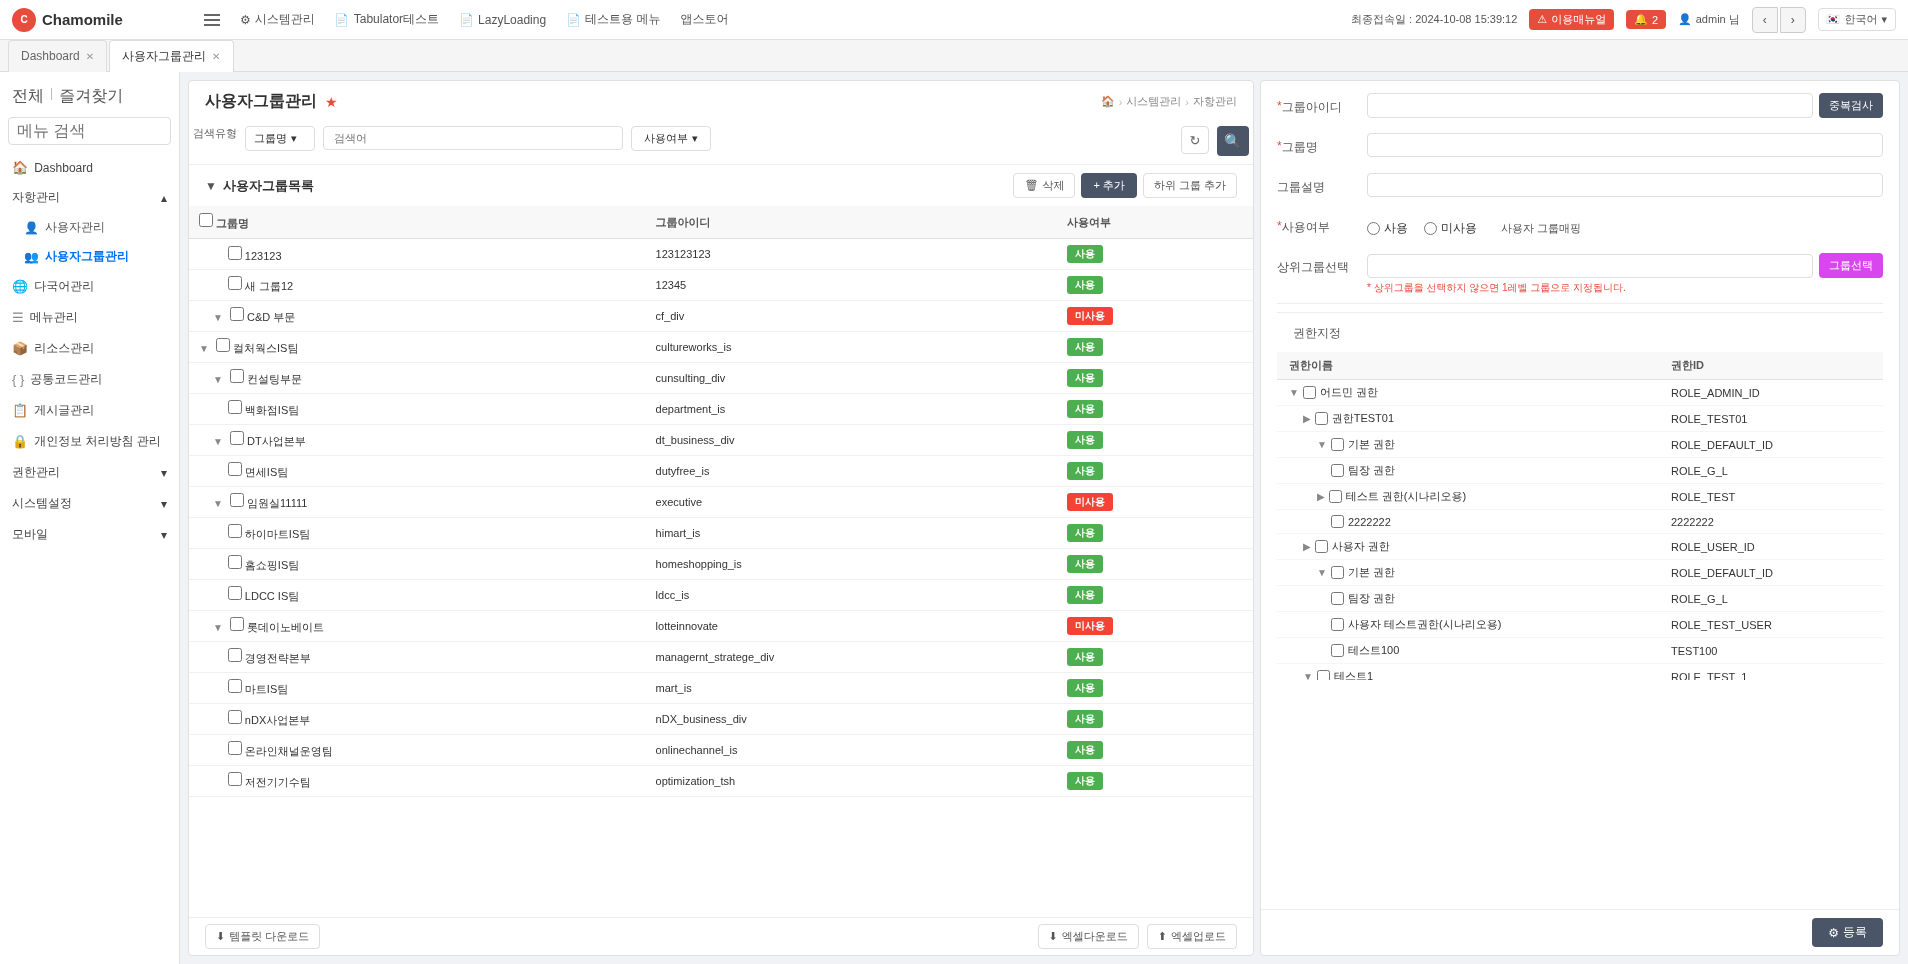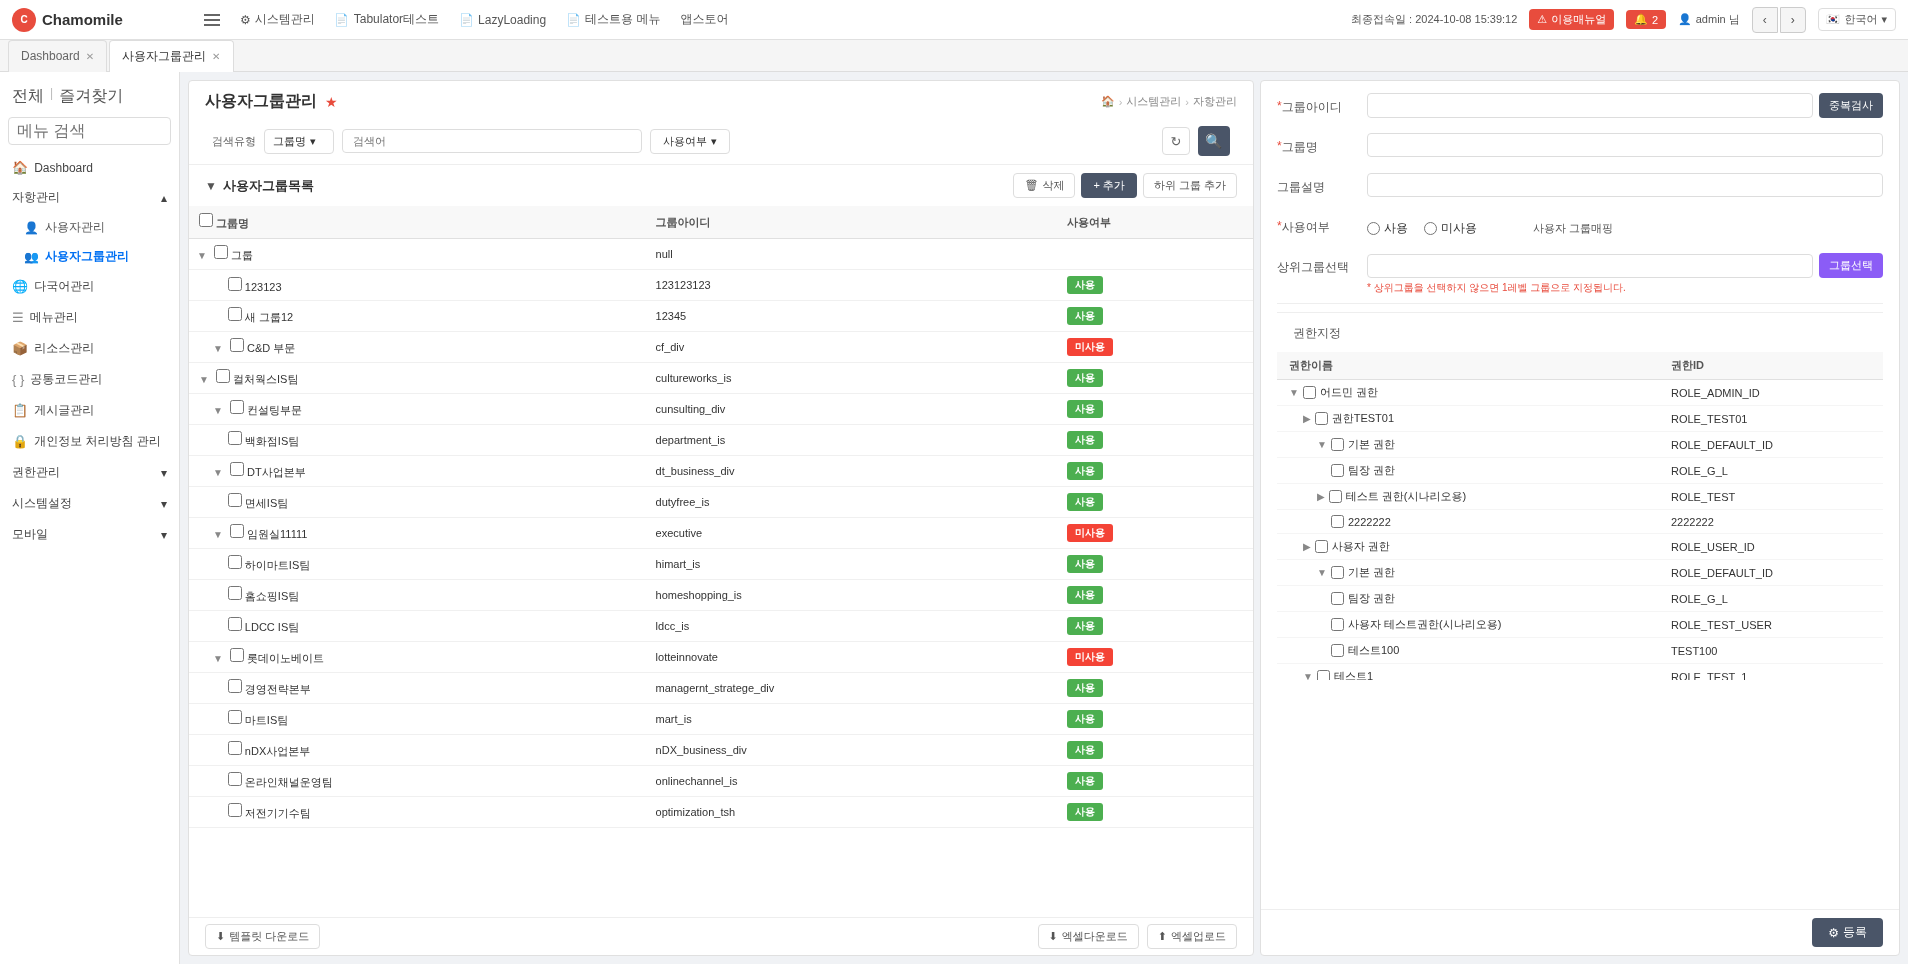--- a/index.html
+++ b/index.html
@@ -59,21 +59,21 @@
     
     .left-panel { flex: 1; display: flex; flex-direction: column; overflow: hidden; background: #fff; margin: 8px 0 8px 8px; border: 1px solid #e0e0e0; border-radius: 4px; }
     .page-header { padding: 10px 16px 6px; display: flex; align-items: center; justify-content: space-between; }
     .page-title-row { display: flex; align-items: center; gap: 8px; }
     .page-title { font-size: 16px; font-weight: bold; color: #333; }
     .star-icon { color: #e84c3d; font-size: 14px; }
     .breadcrumb { display: flex; align-items: center; gap: 4px; font-size: 11px; color: #888; }
     .breadcrumb-sep { color: #bbb; }
 
     
-    .search-bar { padding: 8px 23px; display: flex; align-items: center; gap: 8px; border-bottom: 1px solid #eee; }
+    .search-bar { padding: 8px 4px; display: flex; align-items: flex-start; gap: 8px; border-bottom: 1px solid #eee; }
     .search-label { font-size: 11px; color: #666; white-space: nowrap; }
     .search-select { border: 1px solid #ddd; border-radius: 4px; padding: 4px 8px; font-size: 11px; display: flex; align-items: center; gap: 4px; cursor: pointer; background: #fff; min-width: 70px; }
     .search-input { flex: 1; border: 1px solid #ddd; border-radius: 4px; padding: 5px 10px; font-size: 11px; min-width: 200px; max-width: 300px; }
     .use-select { border: 1px solid #ddd; border-radius: 4px; padding: 4px 12px; font-size: 11px; cursor: pointer; background: #fff; display: flex; align-items: center; gap: 4px; }
     .refresh-btn { width: 28px; height: 28px; border: 1px solid #ddd; border-radius: 4px; background: #fff; cursor: pointer; display: flex; align-items: center; justify-content: center; font-size: 13px; color: #666; margin-left: auto; }
     .search-btn { width: 32px; height: 30px; background: #4a5568; border: none; border-radius: 4px; cursor: pointer; display: flex; align-items: center; justify-content: center; color: white; font-size: 14px; }
 
     
     .table-section { flex: 1; overflow: hidden; display: flex; flex-direction: column; }
     .table-header-row { display: flex; align-items: center; justify-content: space-between; padding: 8px 16px; }
@@ -112,41 +112,41 @@
     .form-input { width: 100%; border: 1px solid #ddd; border-radius: 4px; padding: 5px 8px; font-size: 11px; }
     .dup-check-row { display: flex; gap: 6px; }
     .dup-check-input { flex: 1; border: 1px solid #ddd; border-radius: 4px; padding: 5px 8px; font-size: 11px; }
     .btn-dup-check { background: #4a5568; color: white; border: none; padding: 5px 10px; border-radius: 4px; font-size: 11px; cursor: pointer; white-space: nowrap; }
     .radio-group { display: flex; align-items: center; gap: 16px; padding-top: 4px; }
     .radio-item { display: flex; align-items: center; gap: 4px; font-size: 12px; cursor: pointer; }
     .radio-item input { cursor: pointer; }
     .form-divider { border: none; border-top: 1px solid #eee; margin: 8px 0; }
     .parent-group-row { display: flex; align-items: center; gap: 6px; }
     .parent-input { flex: 1; border: 1px solid #ddd; border-radius: 4px; padding: 5px 8px; font-size: 11px; }
-    .btn-group-select { background: #8b5cf6; color: white; border: none; padding: 5px 10px; border-radius: 4px; font-size: 11px; cursor: pointer; white-space: nowrap; }
+    .btn-group-select { background: #d946ef; color: white; border: none; padding: 5px 10px; border-radius: 4px; font-size: 11px; cursor: pointer; white-space: nowrap; }
     .hint-text { font-size: 10px; color: #e84c3d; margin-top: 3px; }
 
     
     .perm-section { border-top: 1px solid #eee; }
     .perm-header { display: grid; grid-template-columns: 1fr 200px; background: #f8f8f8; border-bottom: 1px solid #e0e0e0; padding: 6px 12px; font-size: 11px; font-weight: 600; color: #555; }
     .perm-body { overflow-y: auto; max-height: 300px; }
     .perm-row { display: grid; grid-template-columns: 1fr 200px; padding: 5px 12px; border-bottom: 1px solid #f5f5f5; align-items: center; font-size: 11px; }
     .perm-name { display: flex; align-items: center; gap: 4px; }
     .perm-checkbox { width: 13px; height: 13px; cursor: pointer; }
     .collapse-arrow { font-size: 10px; color: #888; cursor: pointer; }
 
     .right-form-label { min-width: 90px; padding-top: 6px; font-size: 12px; color: #555; display: flex; align-items: flex-start; }
     .right-form-label.req::before { content: '* '; color: #e84c3d; }
 
     
     .right-panel-bottom { padding: 8px 16px; border-top: 1px solid #eee; display: flex; justify-content: flex-end; }
     .btn-register { background: #4a5568; color: white; border: none; padding: 6px 16px; border-radius: 4px; font-size: 12px; cursor: pointer; display: flex; align-items: center; gap: 4px; }
 
     .section-label { font-size: 12px; color: #555; padding: 6px 16px; font-weight: 500; }
-    .user-group-label { font-size: 11px; padding: 4px 8px; color: #555; margin-left: 32px; }
+    .user-group-label { font-size: 11px; padding: 4px 8px; color: #555; }
   </style>
 </head>
 <body>
 
 <div class="top-header">
   <div class="logo-area">
     <div class="logo-icon">C</div>
     <span class="logo-text">Chamomile</span>
   </div>
   <div class="hamburger">
@@ -350,29 +350,20 @@
                 <tr>
                   <th>
                     <input type="checkbox" class="row-checkbox" style="">
                     <span>그룹명</span>
                   </th>
                   <th>그룹아이디</th>
                   <th>사용여부</th>
                 </tr>
               </thead>
               <tbody id="table-body">
-              <tr>
-      <td style="padding-left:8px">
-        <span class="expand-arrow">▼</span>
-        <input type="checkbox" class="row-checkbox" style="">
-        <span>그룹</span>
-      </td>
-      <td>null</td>
-      <td></td>
-    </tr>
                   <tr>
       <td style="padding-left:24px">
         <span class="expand-arrow" style="visibility:hidden">▶</span>
         <input type="checkbox" class="row-checkbox" style="">
         <span>123123</span>
       </td>
       <td>123123123</td>
       <td><span class="status-badge status-use">사용</span></td>
     </tr>
                   <tr>

